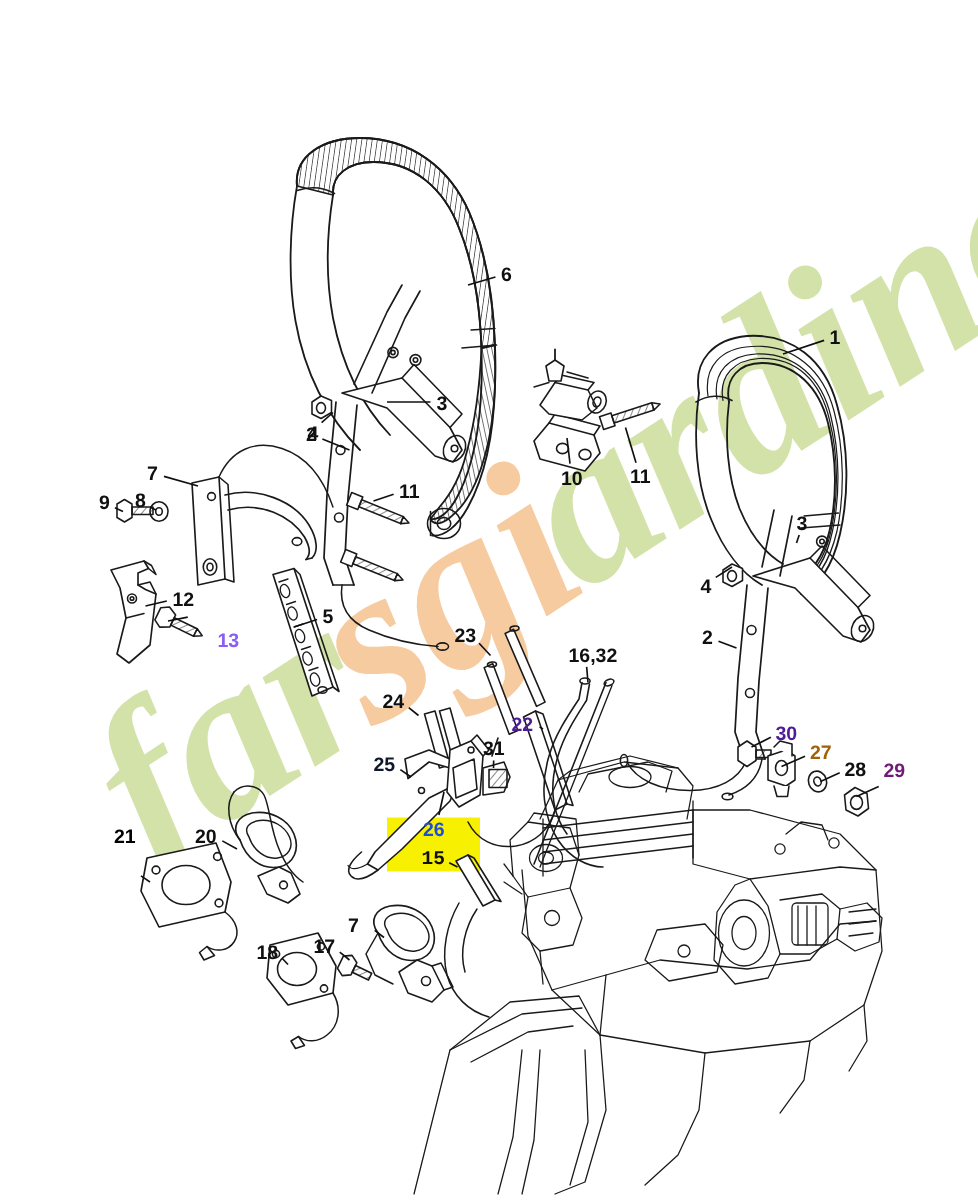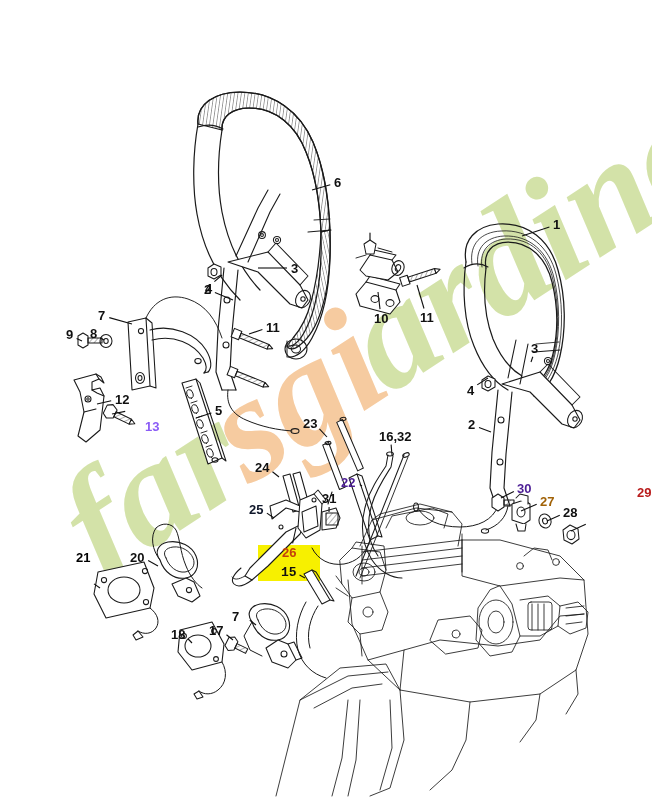--- a/index.html
+++ b/index.html
@@ -492,24 +492,24 @@
       <div class="lbl" style="left: 281px; top: 566px; color: rgb(16, 16, 16); font-family: Liberation Mono, monospace;">15</div>
       <div class="lbl" style="left: 232px; top: 610px; color: rgb(16, 16, 16);">7</div>
       <div class="lbl" style="left: 209px; top: 624px; color: rgb(16, 16, 16);">17</div>
       <div class="lbl" style="left: 171px; top: 628px; color: rgb(16, 16, 16);">18</div>
       <div class="lbl" style="left: 130px; top: 551px; color: rgb(16, 16, 16);">20</div>
       <div class="lbl" style="left: 76px; top: 551px; color: #000000;">21</div>
       <div class="lbl" style="left: 341px; top: 476px; color: #4c1d95;">22</div>
       <div class="lbl" style="left: 303px; top: 417px; color: rgb(16, 16, 16);">23</div>
       <div class="lbl" style="left: 255px; top: 461px; color: rgb(16, 16, 16);">24</div>
       <div class="lbl" style="left: 249px; top: 503px; color: #0f172a;">25</div>
-      <div class="lbl" style="left: 282px; top: 546px; color: #c2410c;">26</div>
+      <div class="lbl" style="left: 282px; top: 546px; color: #1d4ed8;">26</div>
       <div class="lbl" style="left: 540px; top: 495px; color: #a16207;">27</div>
       <div class="lbl" style="left: 563px; top: 506px; color: rgb(16, 16, 16);">28</div>
-      <div class="lbl" style="left: 589px; top: 486px; color: #b91c1c; margin-left: 48px;">29</div>
+      <div class="lbl" style="left: 589px; top: 507px; color: #701a75;">29</div>
       <div class="lbl" style="left: 517px; top: 482px; color: #4c1d95;">30</div>
       <div class="lbl" style="left: 322px; top: 492px; color: rgb(16, 16, 16);">31</div>
       <div class="lbl" style="left: 468px; top: 418px; color: rgb(16, 16, 16);">2</div>
       <div class="lbl" style="left: 531px; top: 342px; color: rgb(16, 16, 16);">3</div>
       <div class="lbl" style="left: 467px; top: 384px; color: rgb(16, 16, 16);">4</div>
     </div>
 
 </div>
 
 </body></html>

